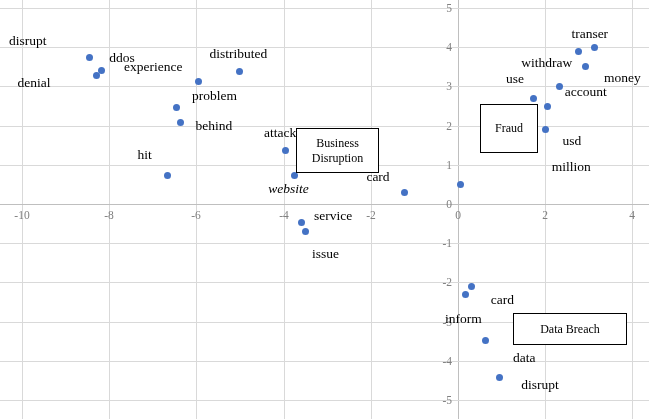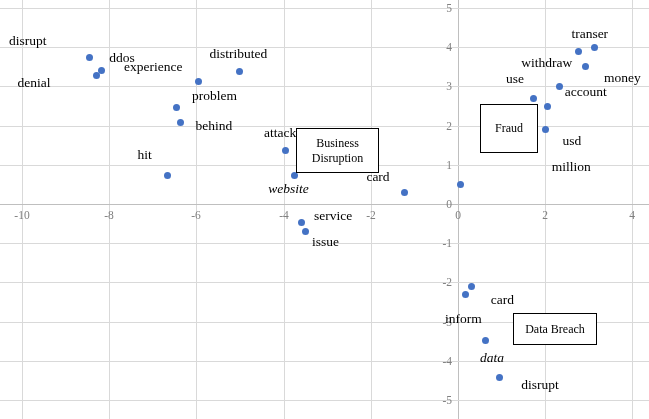--- a/index.html
+++ b/index.html
@@ -136,32 +136,32 @@
       <div class="lbl" style="left: 109.2px; top: 51.2px; text-align: center;">ddos</div>
       <div class="lbl" style="left: 17.6px; top: 75.5px;">denial</div>
       <div class="lbl" style="left: 124px; top: 59.8px;">experience</div>
       <div class="lbl" style="left: 209.5px; top: 47.3px;">distributed</div>
       <div class="lbl" style="left: 192px; top: 89.2px;">problem</div>
       <div class="lbl" style="left: 195.5px; top: 118.6px;">behind</div>
       <div class="lbl" style="left: 264px; top: 125.7px;">attack</div>
       <div class="lbl" style="left: 137.5px; top: 148px;">hit</div>
       <div class="lbl" style="left: 268.3px; top: 182.1px; font-style: italic;">website</div>
       <div class="lbl" style="left: 314.1px; top: 208.8px; text-align: right;">service</div>
-      <div class="lbl" style="left: 311.9px; top: 235px;">issue</div>
+      <div class="lbl" style="left: 311.9px; top: 247px;">issue</div>
       <div class="lbl" style="left: 366.4px; top: 169.6px;">card</div>
       <div class="lbl" style="left: 506px; top: 71.6px;">use</div>
       <div class="lbl" style="left: 521.2px; top: 55.9px;">withdraw</div>
       <div class="lbl" style="left: 571.4px; top: 26.5px;">transer</div>
       <div class="lbl" style="left: 572px; top: 70.8px; margin-left: 32px;">money</div>
       <div class="lbl" style="left: 564.8px; top: 85.3px;">account</div>
       <div class="lbl" style="left: 562.6px; top: 134.3px;">usd</div>
       <div class="lbl" style="left: 551.7px; top: 159.8px;">million</div>
       <div class="lbl" style="left: 490.7px; top: 293px;">card</div>
       <div class="lbl" style="left: 444.9px; top: 311.5px;">inform</div>
-      <div class="lbl" style="left: 480px; top: 350.7px; font-style: italic;">data</div>
+      <div class="lbl" style="left: 513px; top: 350.7px;">data</div>
       <div class="lbl" style="left: 521.2px; top: 378.1px;">disrupt</div>
     </div>
   <div id="anno-layer">
       <div class="annobox" style="left: 296px; top: 128px; width: 83px; height: 45px;">Business Disruption</div>
       <div class="annobox" style="left: 480px; top: 104px; width: 58px; height: 49px;">Fraud</div>
-      <div class="annobox" style="left: 513px; top: 313px; width: 84px; height: 32px;">Data Breach</div>
+      <div class="annobox" style="left: 513px; top: 313px; width: 114px; height: 32px;">Data Breach</div>
     </div>
 </div>
 
 </body></html>

